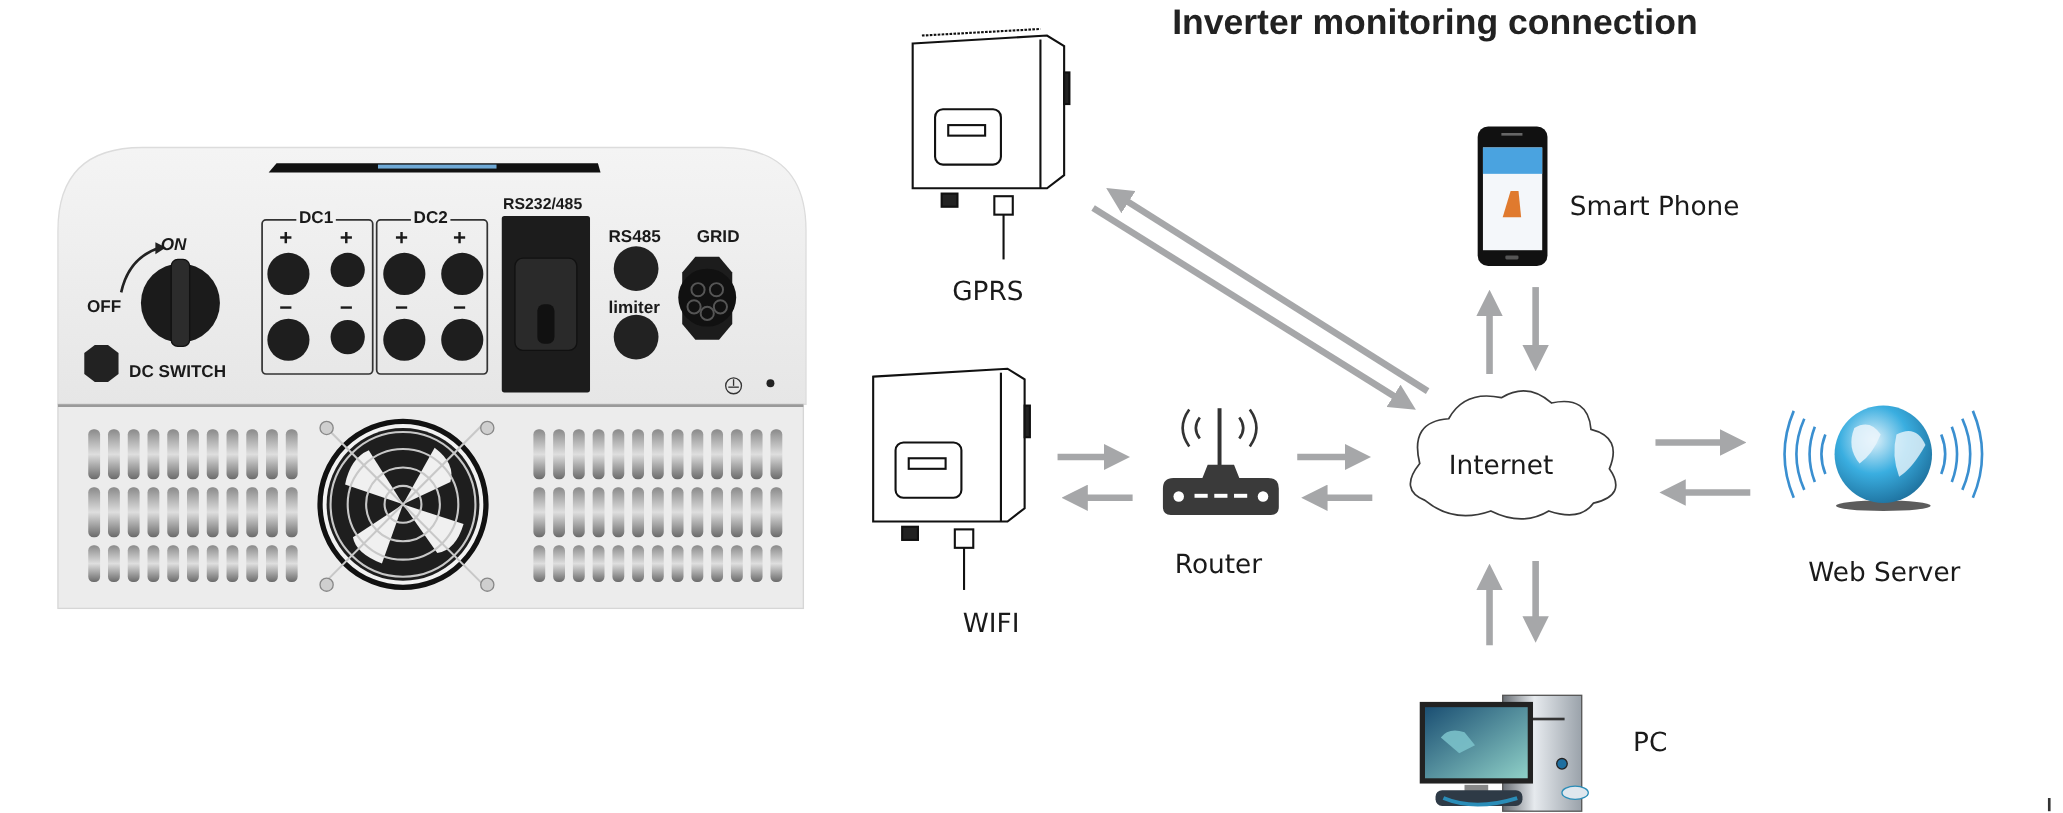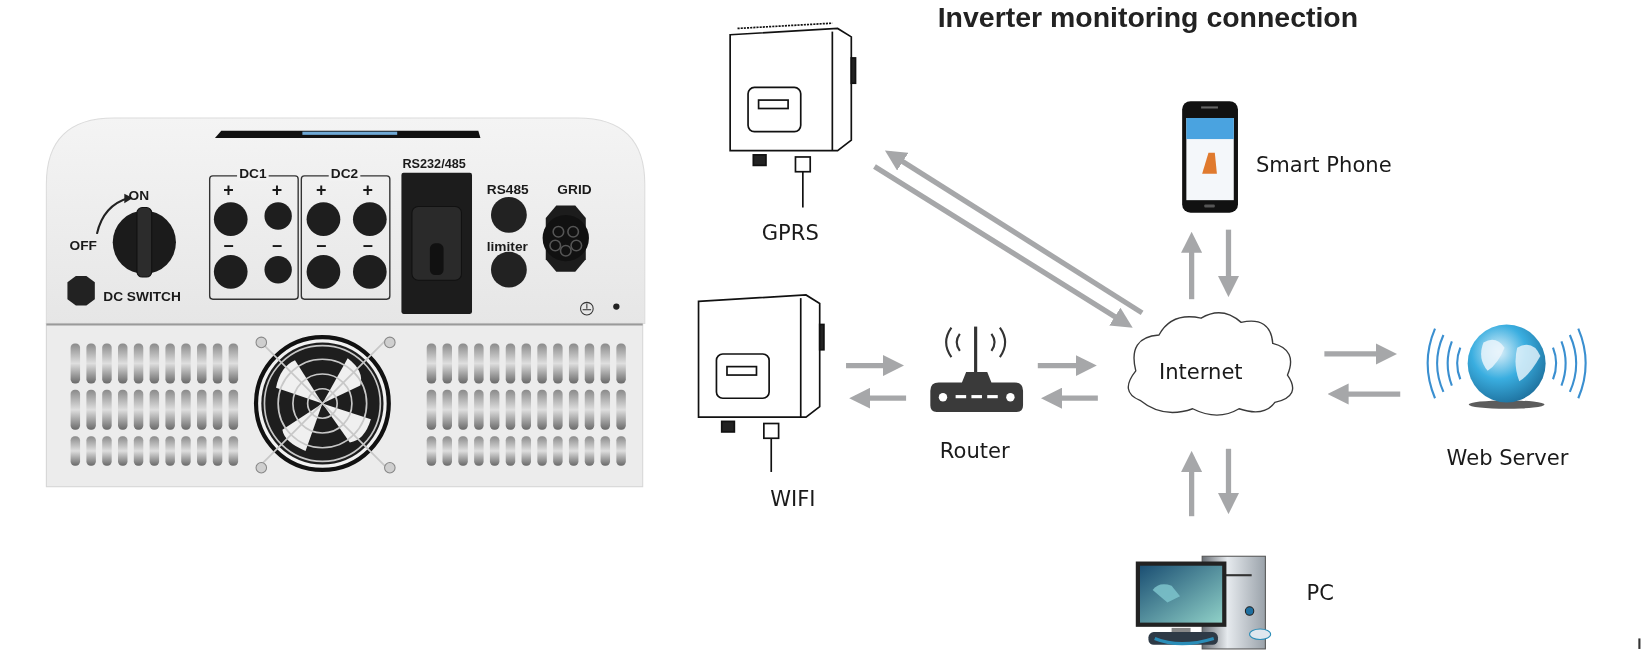--- a/index.html
+++ b/index.html
@@ -120,21 +120,21 @@
 
     <svg width="660" height="617">
       <circle cx="137" cy="230" r="30" fill="#1b1b1b"></circle>
       <rect x="130" y="197" width="14" height="66" rx="5" fill="#2c2c2c" stroke="#111"></rect>
       <path d="M92,222 Q98,195 122,188" fill="none" stroke="#222" stroke-width="2"></path>
       <path d="M118,184 L126,188 L118,193 Z" fill="#222"></path>
     </svg>
     <svg width="660" height="617">
       <polygon points="64,268 72,262 82,262 90,268 90,284 82,290 72,290 64,284" fill="#222"></polygon>
     </svg>
-    <div class="abs inv-lbl" style="left:122px;top:178px;">ON</div>
+    <div class="abs inv-lbl" style="left:122px;top:178px;font-style:italic;">ON</div>
     <div class="abs inv-lbl" style="left:66px;top:225px;">OFF</div>
     <div class="abs inv-lbl" style="left:98px;top:274px;">DC SWITCH</div>
 
     <svg width="660" height="617">
       <rect x="199" y="167" width="84" height="117" rx="3" fill="none" stroke="#333" stroke-width="1.3"></rect>
       <rect x="286" y="167" width="84" height="117" rx="3" fill="none" stroke="#333" stroke-width="1.3"></rect>
       <g fill="#1e1e1e">
         <circle cx="219" cy="208" r="16"></circle>
         <circle cx="264" cy="205" r="13"></circle>
         <circle cx="219" cy="258" r="16"></circle>

